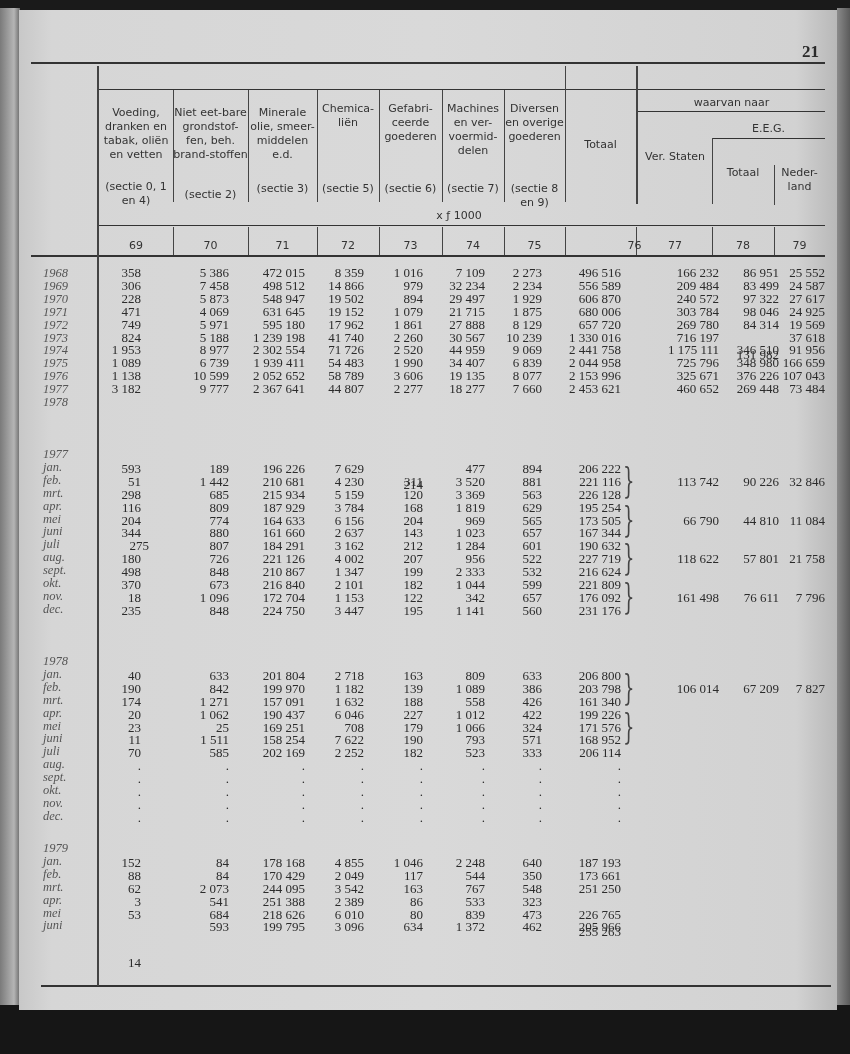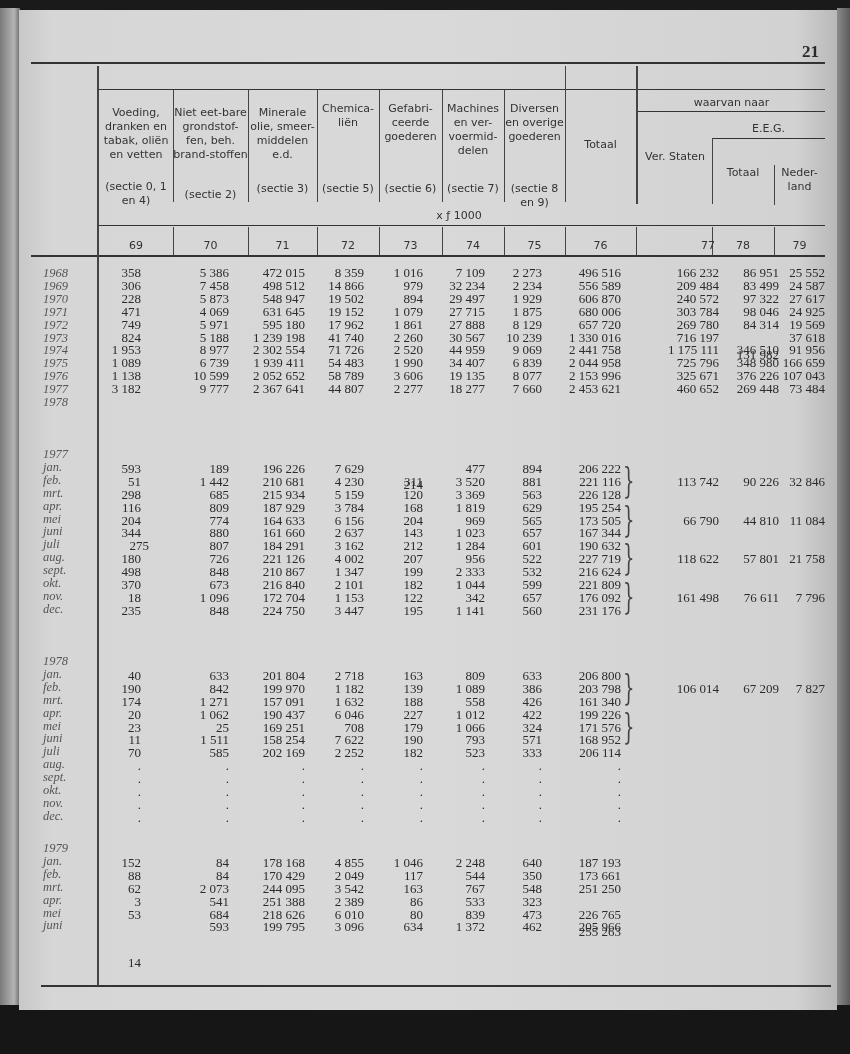--- a/index.html
+++ b/index.html
@@ -116,22 +116,22 @@
       <div class="hdr" style="left: 755px; top: 156px; width: 51px;">Neder-land</div>
     </div>
   <div id="colnums">
       <div class="colnum" style="left: 80px; width: 74px;">69</div>
       <div class="colnum" style="left: 154px; width: 75px;">70</div>
       <div class="colnum" style="left: 229px; width: 69px;">71</div>
       <div class="colnum" style="left: 298px; width: 62px;">72</div>
       <div class="colnum" style="left: 360px; width: 63px;">73</div>
       <div class="colnum" style="left: 423px; width: 62px;">74</div>
       <div class="colnum" style="left: 485px; width: 61px;">75</div>
-      <div class="colnum" style="left: 546px; width: 71px;">76</div>
-      <div class="colnum" style="left: 652px; width: 74px;">77</div>
+      <div class="colnum" style="left: 546px; width: 71px; padding-left: 34px;">76</div>
+      <div class="colnum" style="left: 619px; width: 74px;">77</div>
       <div class="colnum" style="left: 693px; width: 62px;">78</div>
       <div class="colnum" style="left: 755px; width: 51px;">79</div>
     </div>
   <div id="body">
       <div class="rowlbl" style="top: 257px;">1968</div>
       <div class="cell" style="top: 257px; left: 32px; width: 90px;">358</div>
       <div class="cell" style="top: 257px; left: 120px; width: 90px;">5 386</div>
       <div class="cell" style="top: 257px; left: 196px; width: 90px;">472 015</div>
       <div class="cell" style="top: 257px; left: 255px; width: 90px;">8 359</div>
       <div class="cell" style="top: 257px; left: 314px; width: 90px;">1 016</div>
@@ -164,21 +164,21 @@
       <div class="cell" style="top: 282.8px; left: 512px; width: 90px;">606 870</div>
       <div class="cell" style="top: 282.8px; left: 610px; width: 90px;">240 572</div>
       <div class="cell" style="top: 282.8px; left: 670px; width: 90px;">97 322</div>
       <div class="cell" style="top: 282.8px; left: 716px; width: 90px;">27 617</div>
       <div class="rowlbl" style="top: 295.7px;">1971</div>
       <div class="cell" style="top: 295.7px; left: 32px; width: 90px;">471</div>
       <div class="cell" style="top: 295.7px; left: 120px; width: 90px;">4 069</div>
       <div class="cell" style="top: 295.7px; left: 196px; width: 90px;">631 645</div>
       <div class="cell" style="top: 295.7px; left: 255px; width: 90px;">19 152</div>
       <div class="cell" style="top: 295.7px; left: 314px; width: 90px;">1 079</div>
-      <div class="cell" style="top: 295.7px; left: 376px; width: 90px;">27 715</div>
+      <div class="cell" style="top: 295.7px; left: 376px; width: 90px;">21 715</div>
       <div class="cell" style="top: 295.7px; left: 433px; width: 90px;">1 875</div>
       <div class="cell" style="top: 295.7px; left: 512px; width: 90px;">680 006</div>
       <div class="cell" style="top: 295.7px; left: 610px; width: 90px;">303 784</div>
       <div class="cell" style="top: 295.7px; left: 670px; width: 90px;">98 046</div>
       <div class="cell" style="top: 295.7px; left: 716px; width: 90px;">24 925</div>
       <div class="rowlbl" style="top: 308.6px;">1972</div>
       <div class="cell" style="top: 308.6px; left: 32px; width: 90px;">749</div>
       <div class="cell" style="top: 308.6px; left: 120px; width: 90px;">5 971</div>
       <div class="cell" style="top: 308.6px; left: 196px; width: 90px;">595 180</div>
       <div class="cell" style="top: 308.6px; left: 255px; width: 90px;">17 962</div>

